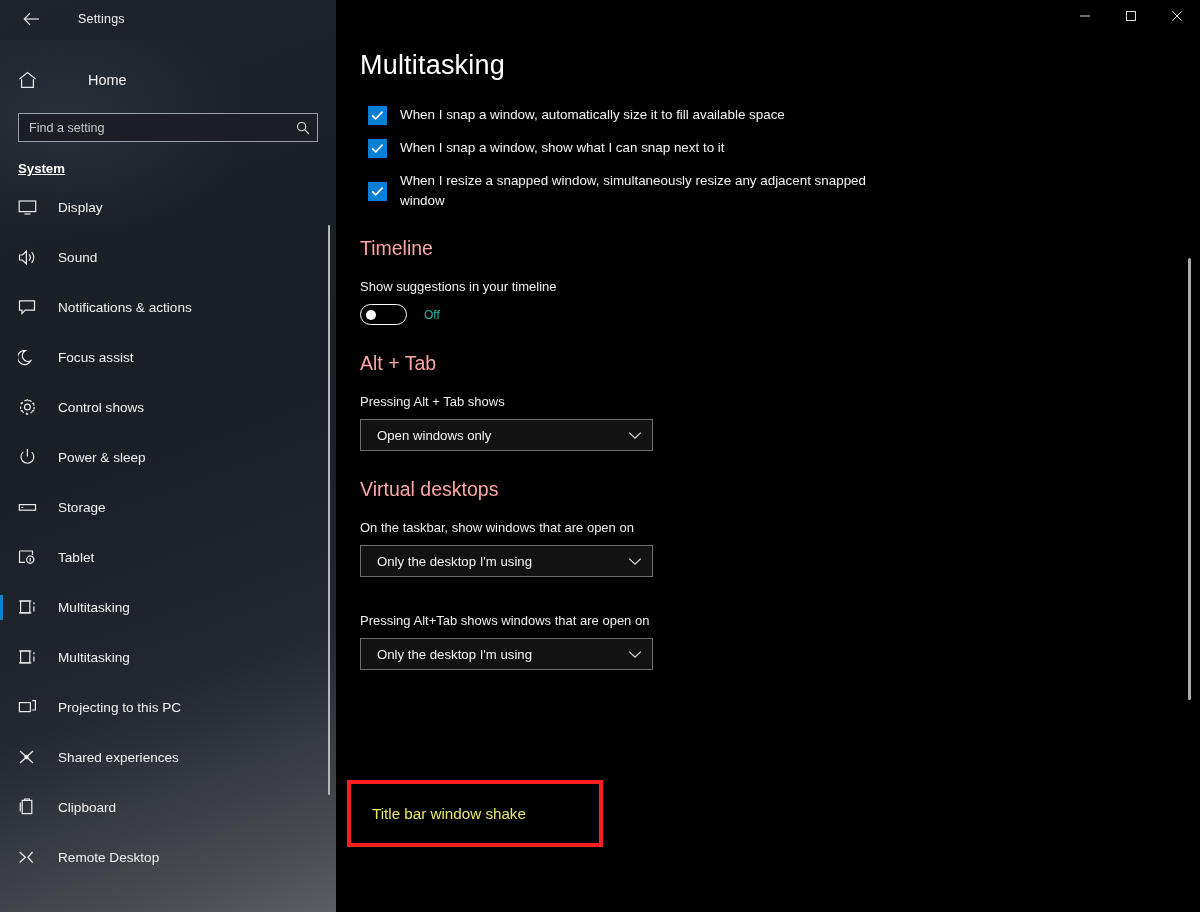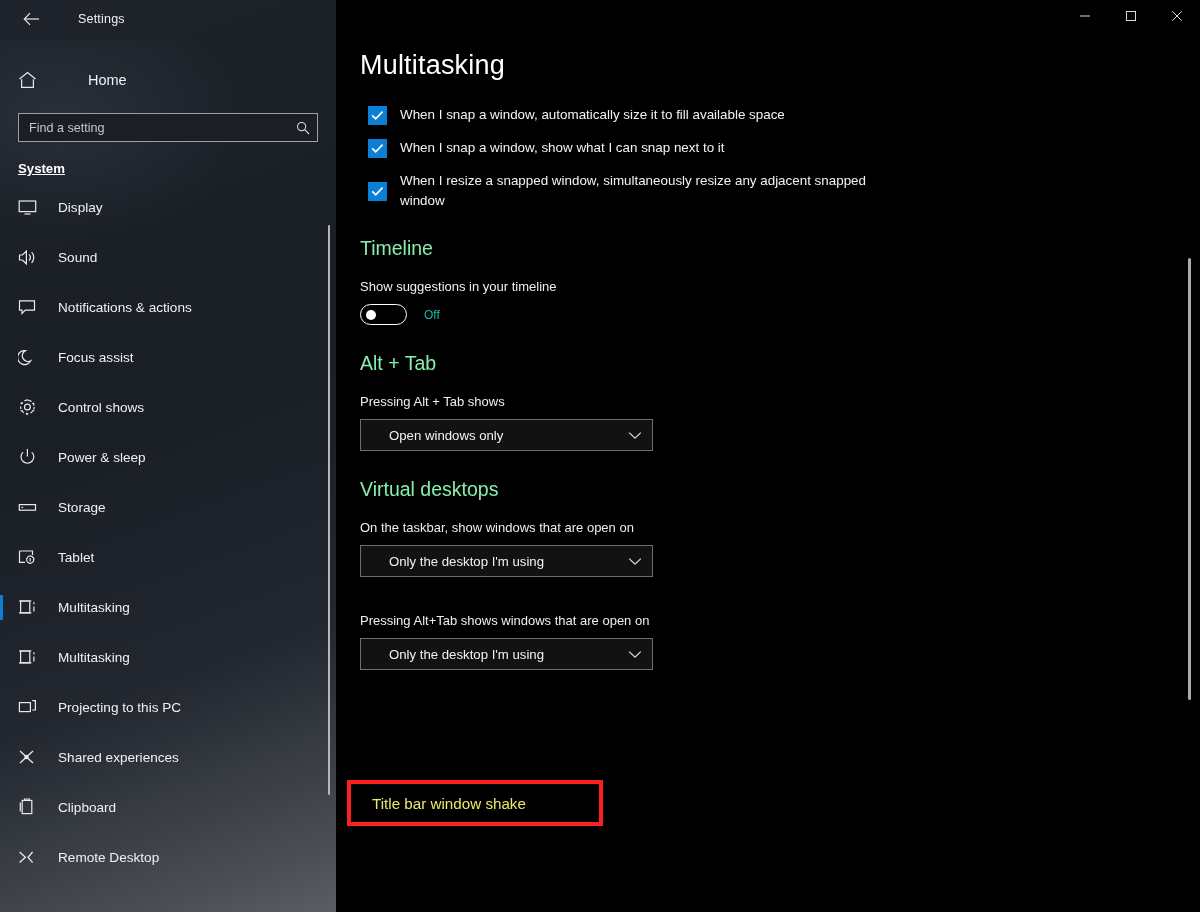--- a/index.html
+++ b/index.html
@@ -209,21 +209,21 @@
   .cbx-label {
     font-size: 13.4px;
     color: #f3f3f3;
     margin-left: 13px;
     line-height: 19.5px;
     max-width: 470px;
   }
 
   .section-title {
     font-size: 19.5px;
-    color: #86efac;
+    color: #fca5a5;
     font-weight: normal;
     margin-top: 27px;
     margin-bottom: 19px;
   }
 
   .field-label {
     font-size: 13px;
     color: #eeeeee;
     margin-bottom: 10px;
   }
@@ -256,37 +256,37 @@
   }
 
   .dropdown {
     width: 293px;
     height: 32px;
     background: #121212;
     border: 1px solid #6e6e6e;
     display: flex;
     align-items: center;
     justify-content: space-between;
-    padding: 0 10px 0 28px;
+    padding: 0 10px 0 16px;
     margin-bottom: 4px;
   }
   .dropdown-value {
     font-size: 13.2px;
     color: #f2f2f2;
   }
   .chev { color: #d8d8d8; display: flex; align-items: center; }
 
   .spacer-lg { height: 32px; }
 
   .highlight-box {
     position: absolute;
     left: 11px;
     top: 780px;
     width: 256px;
-    height: 46px;
+    height: 67px;
     border: 4px solid #fc1f1f;
     background: #000000;
     display: flex;
     align-items: center;
     padding-left: 21px;
   }
   .highlight-text {
     font-size: 15.2px;
     color: #e9e96a;
   }

